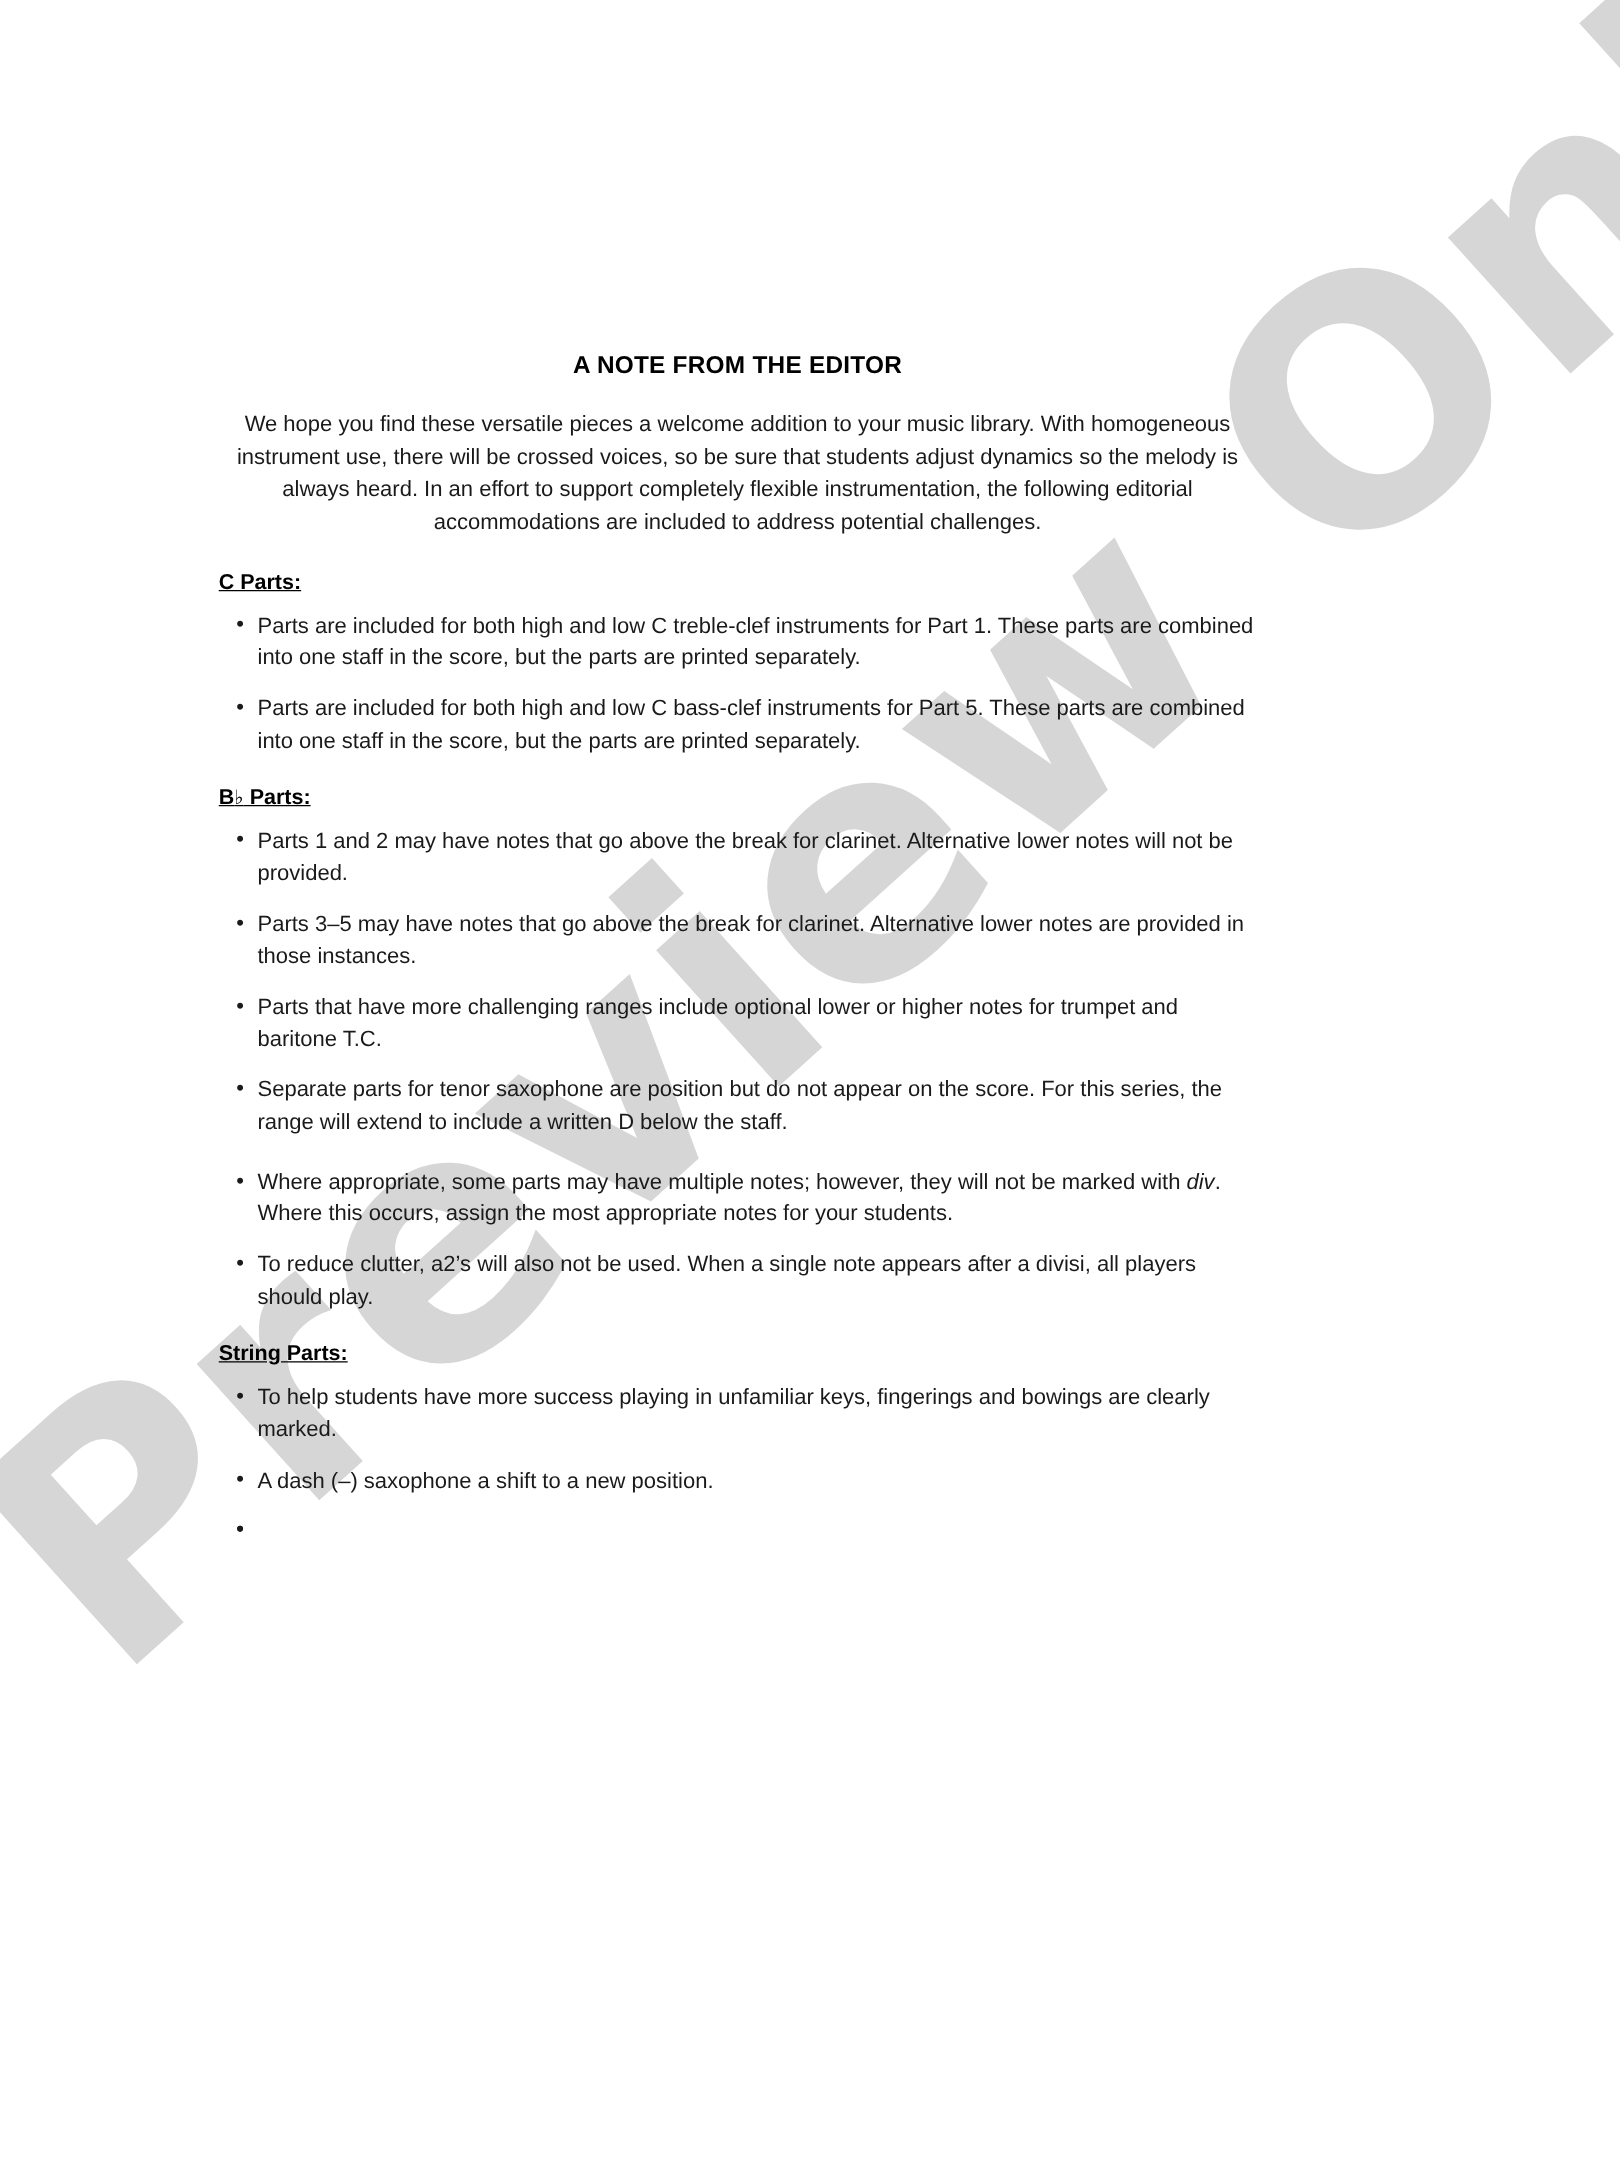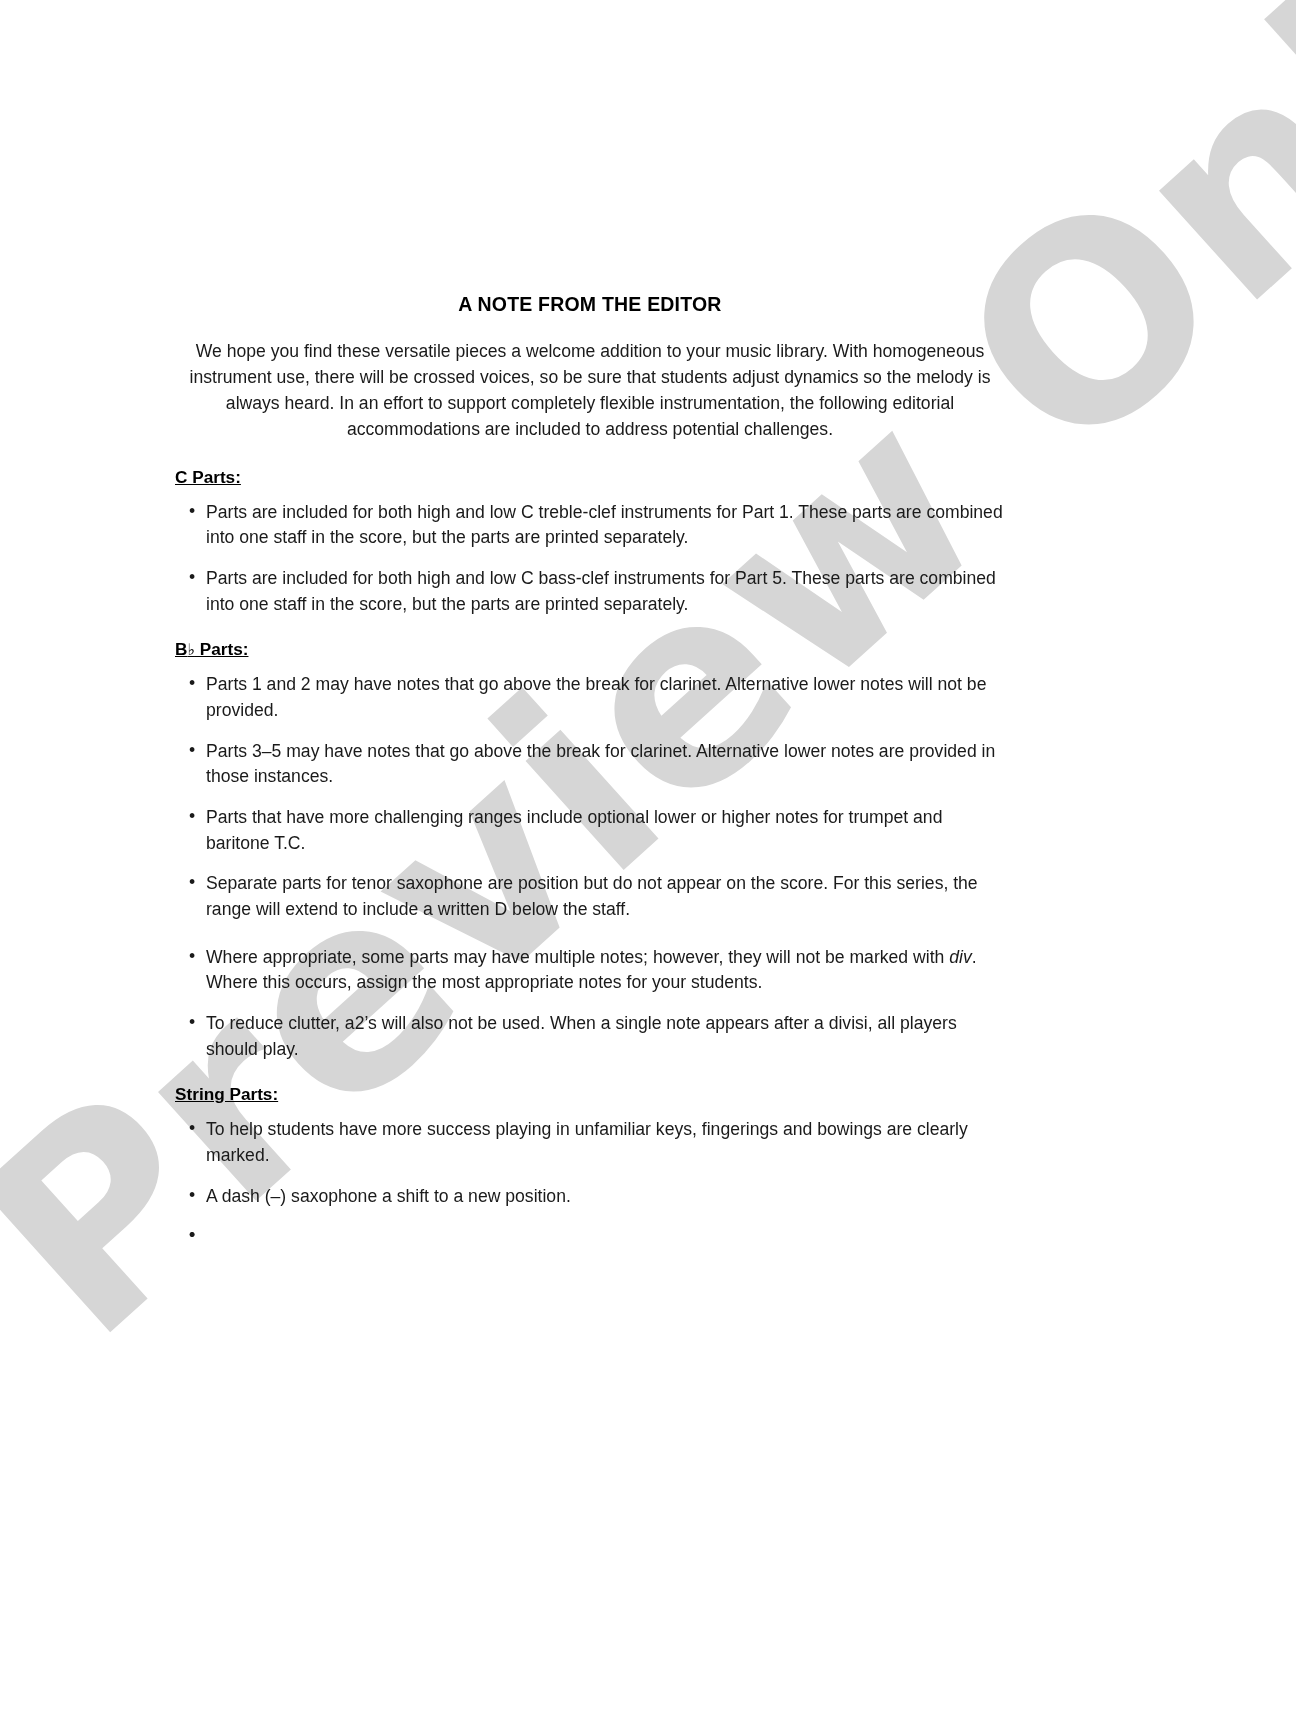--- a/index.html
+++ b/index.html
@@ -39,21 +39,21 @@
     color: #d6d6d6;
     white-space: nowrap;
     transform: rotate(-42deg);
     transform-origin: 0 0;
   }
 
   
   #page {
     position: absolute;
     left: 0;
-    top: 12px;
+    top: 0;
     width: 1296px;
     height: 1396px;
     z-index: 2;
   }
   #content {
     position: absolute;
     left: 175px;
     top: 281px;
     width: 830px;
   }

